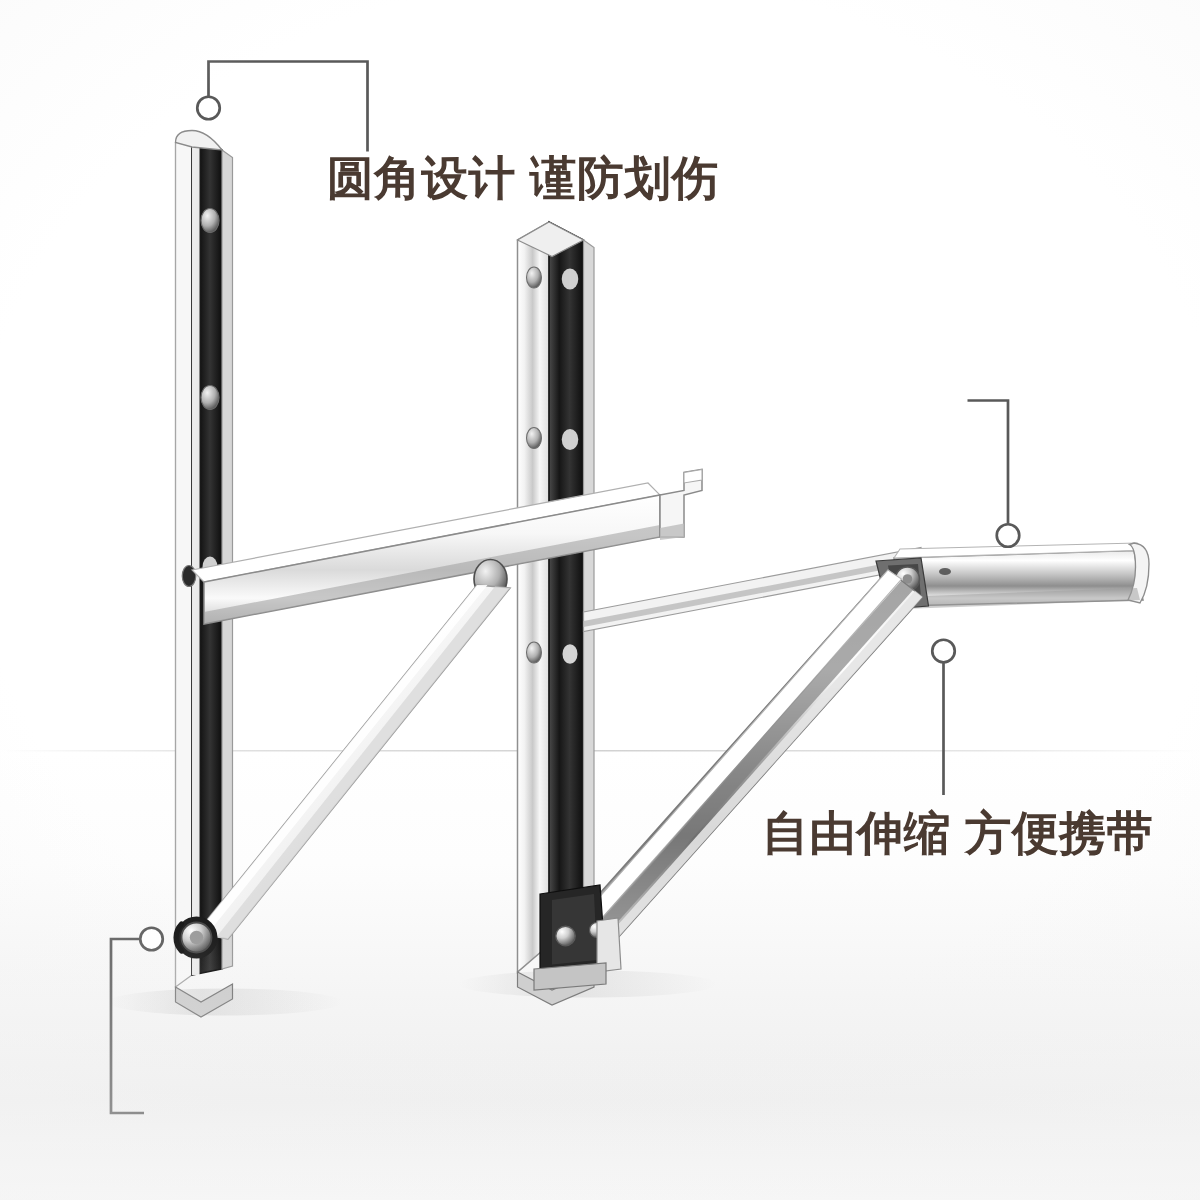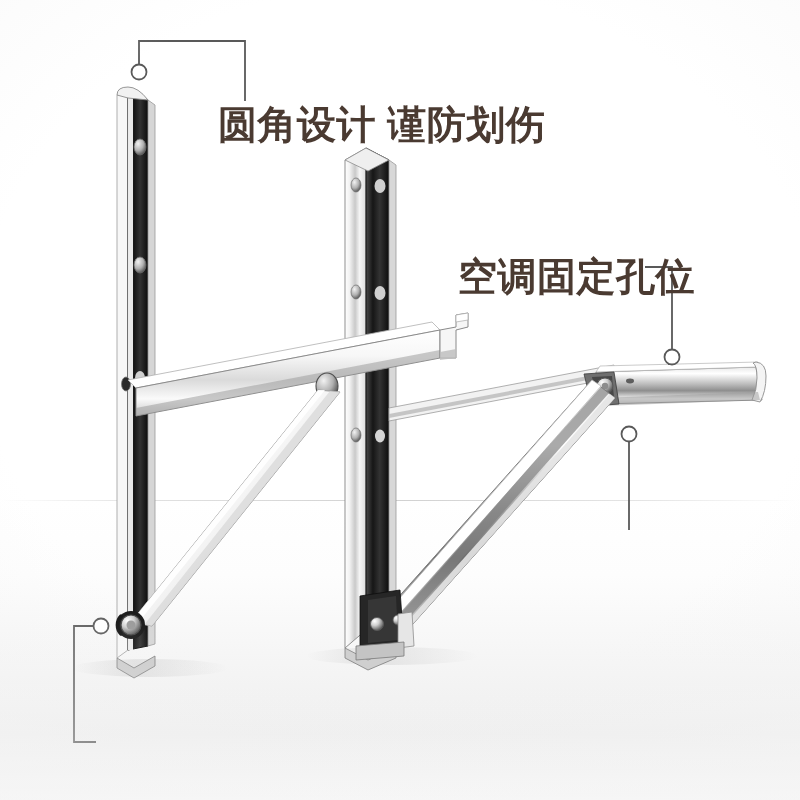--- a/index.html
+++ b/index.html
@@ -33,21 +33,21 @@
 
   
   .label{
     position:absolute;
     color:#4a3a31;
     font-weight:bold;
     letter-spacing:.5px;
     white-space:nowrap;
     font-family:"Liberation Sans","DejaVu Sans",sans-serif;
   }
-  .label.big{font-size:39px;}
+  .label.big{font-size:31px;}
   #label-rounded{left:218px;top:98px;}
   #label-holes{left:458px;top:250px;}
   #label-telescopic{left:508px;top:535px;}
   #label-rivet{left:100px;top:725px;}
 </style>
 </head>
 <body>
 
 <div id="stage">
 
@@ -252,17 +252,17 @@
       <circle cx="672" cy="357" r="7.5"></circle>
       <circle cx="629" cy="434" r="7.5"></circle>
       <circle cx="101" cy="626" r="7.5"></circle>
     </g>
   </svg>
 
   <div class="vignette"></div>
 
   <div class="label big" id="label-rounded">圆角设计 谨防划伤</div>
 
-  <div class="label big" id="label-holes">空调固定孔位</div>
-
+
+  <div class="label big" id="label-telescopic">自由伸缩 方便携带</div>
 
 
 </div>
 
 </body></html>

